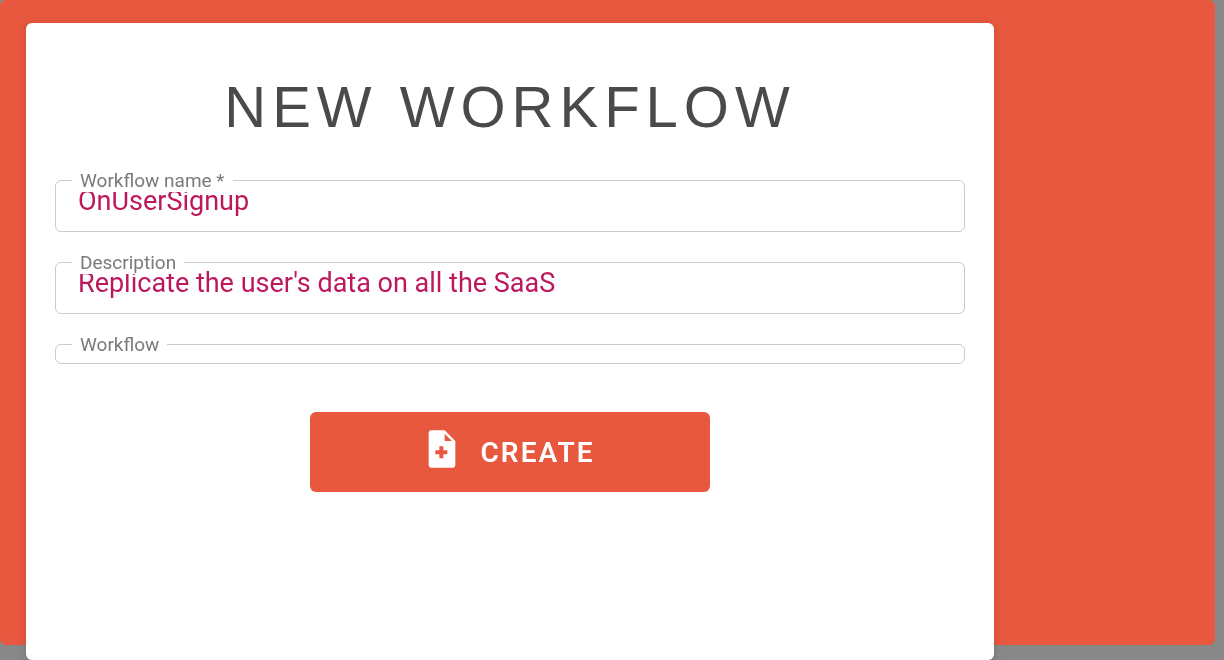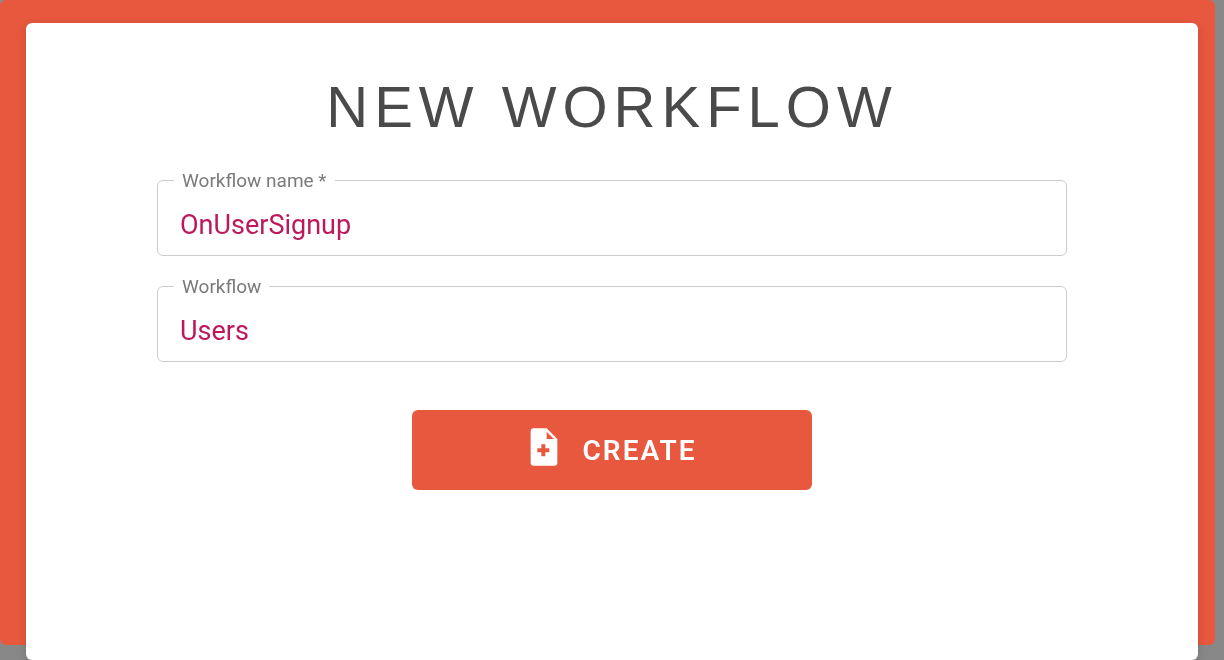--- a/index.html
+++ b/index.html
@@ -21,21 +21,21 @@
       left: 0;
       width: 1215px;
       height: 645px;
       background: #e8583f;
       border-radius: 6px;
     }
     .modal {
       position: absolute;
       top: 23px;
       left: 26px;
-      width: 1172px;
+      width: 968px;
       height: 637px;
       background: #fff;
       border-radius: 6px;
       box-shadow: 0 2px 10px rgba(0,0,0,0.15);
       padding-top: 50px;
     }
     .modal-title {
       text-align: center;
       font-size: 58px;
       font-weight: 400;
@@ -48,21 +48,21 @@
     }
     .form-container {
       width: 910px;
       margin: 0 auto;
     }
     .field-wrapper {
       position: relative;
       border: 1px solid #ccc;
       border-radius: 6px;
       margin-bottom: 30px;
-      padding: 28px 22px 14px 22px;
+      padding: 4px 22px 14px 22px;
     }
     .field-label {
       position: absolute;
       top: -12px;
       left: 16px;
       background: #fff;
       padding: 0 8px;
       font-size: 19px;
       color: #7a7a7a;
       font-weight: 400;
@@ -112,24 +112,27 @@
 <div class="modal">
   <h1 class="modal-title">NEW WORKFLOW</h1>
 
   <div class="form-container">
 
     <div class="field-wrapper">
       <label class="field-label">Workflow name *</label>
       <input type="text" class="field-input" value="OnUserSignup" style="">
     </div>
 
+    <div class="field-wrapper">
+      <label class="field-label">Description</label>
+      <input type="text" class="field-input" value="Replicate the user's data on all the SaaS" style="">
+    </div>
 
     <div class="field-wrapper">
       <label class="field-label">Workflow</label>
-      <input type="text" class="field-input" value="Users" style="">
     </div>
 
     <div class="button-row">
       <button class="create-button">
         <span>
           <svg viewBox="0 0 24 28">
             <path d="M14 0 H4 C2.9 0 2 0.9 2 2 V26 C2 27.1 2.9 28 4 28 H20 C21.1 28 22 27.1 22 26 V8 L14 0 Z M14 2.5 L19.5 8 H14 V2.5 Z M13 15 H16 V18 H13 V21 H10 V18 H7 V15 H10 V12 H13 V15 Z"></path>
           </svg>
         </span>
         <span>CREATE</span>

